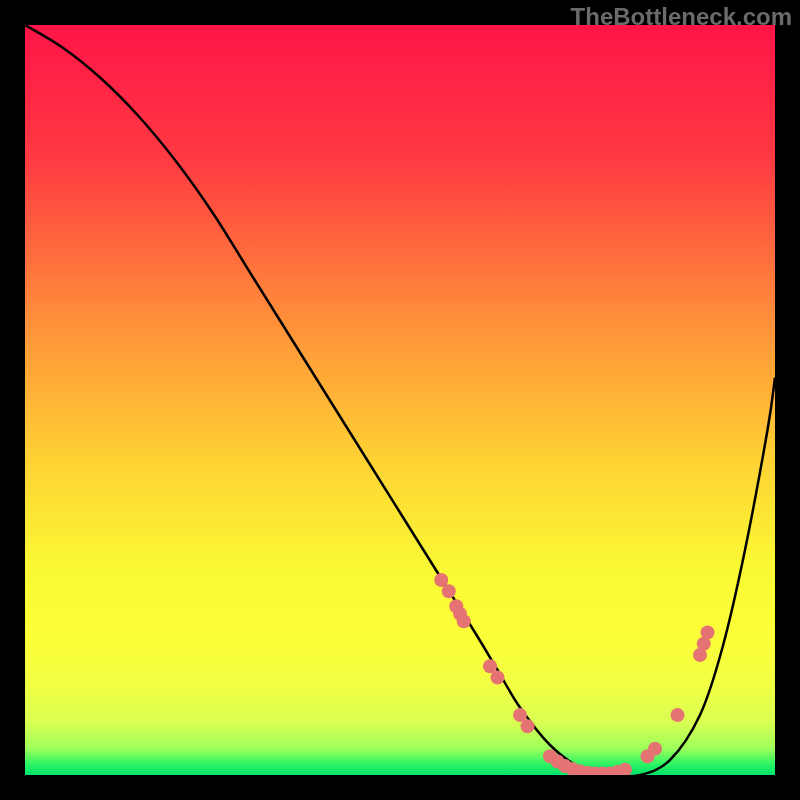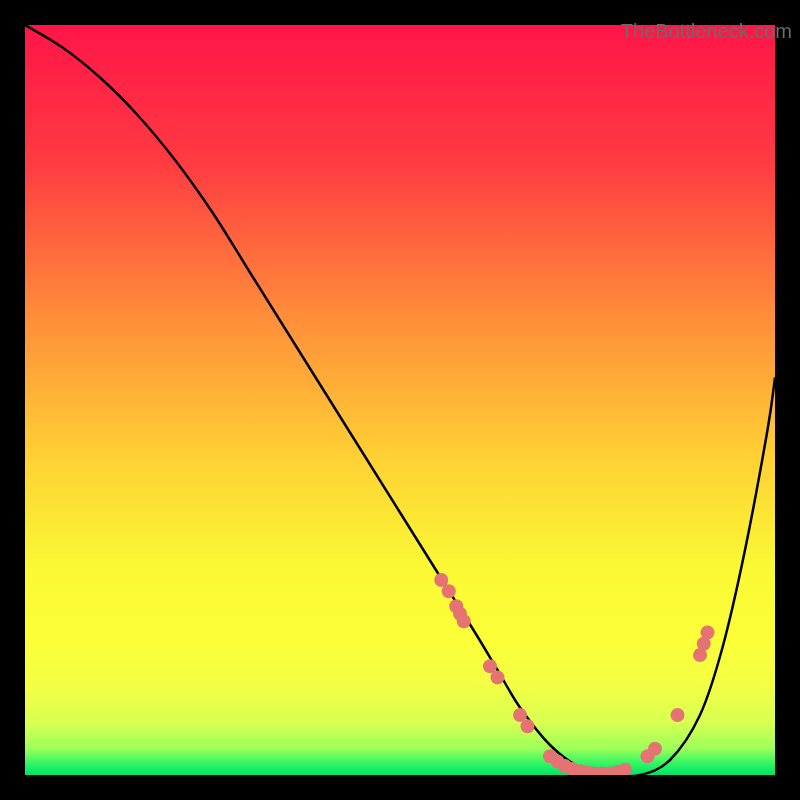--- a/index.html
+++ b/index.html
@@ -5,25 +5,25 @@
     * { margin: 0; padding: 0; box-sizing: border-box; }
     body {
       width: 800px;
       height: 800px;
       background: #000;
       position: relative;
       font-family: Arial, sans-serif;
     }
     .watermark {
       position: absolute;
-      top: 20px;
+      top: 3px;
       right: 8px;
       color: #6b6b6b;
-      font-size: 20px;
-      font-weight: normal;
+      font-size: 24px;
+      font-weight: bold;
       z-index: 10;
     }
     .plot-area {
       position: absolute;
       top: 25px;
       left: 25px;
       width: 750px;
       height: 750px;
     }
     .gradient-bg {

